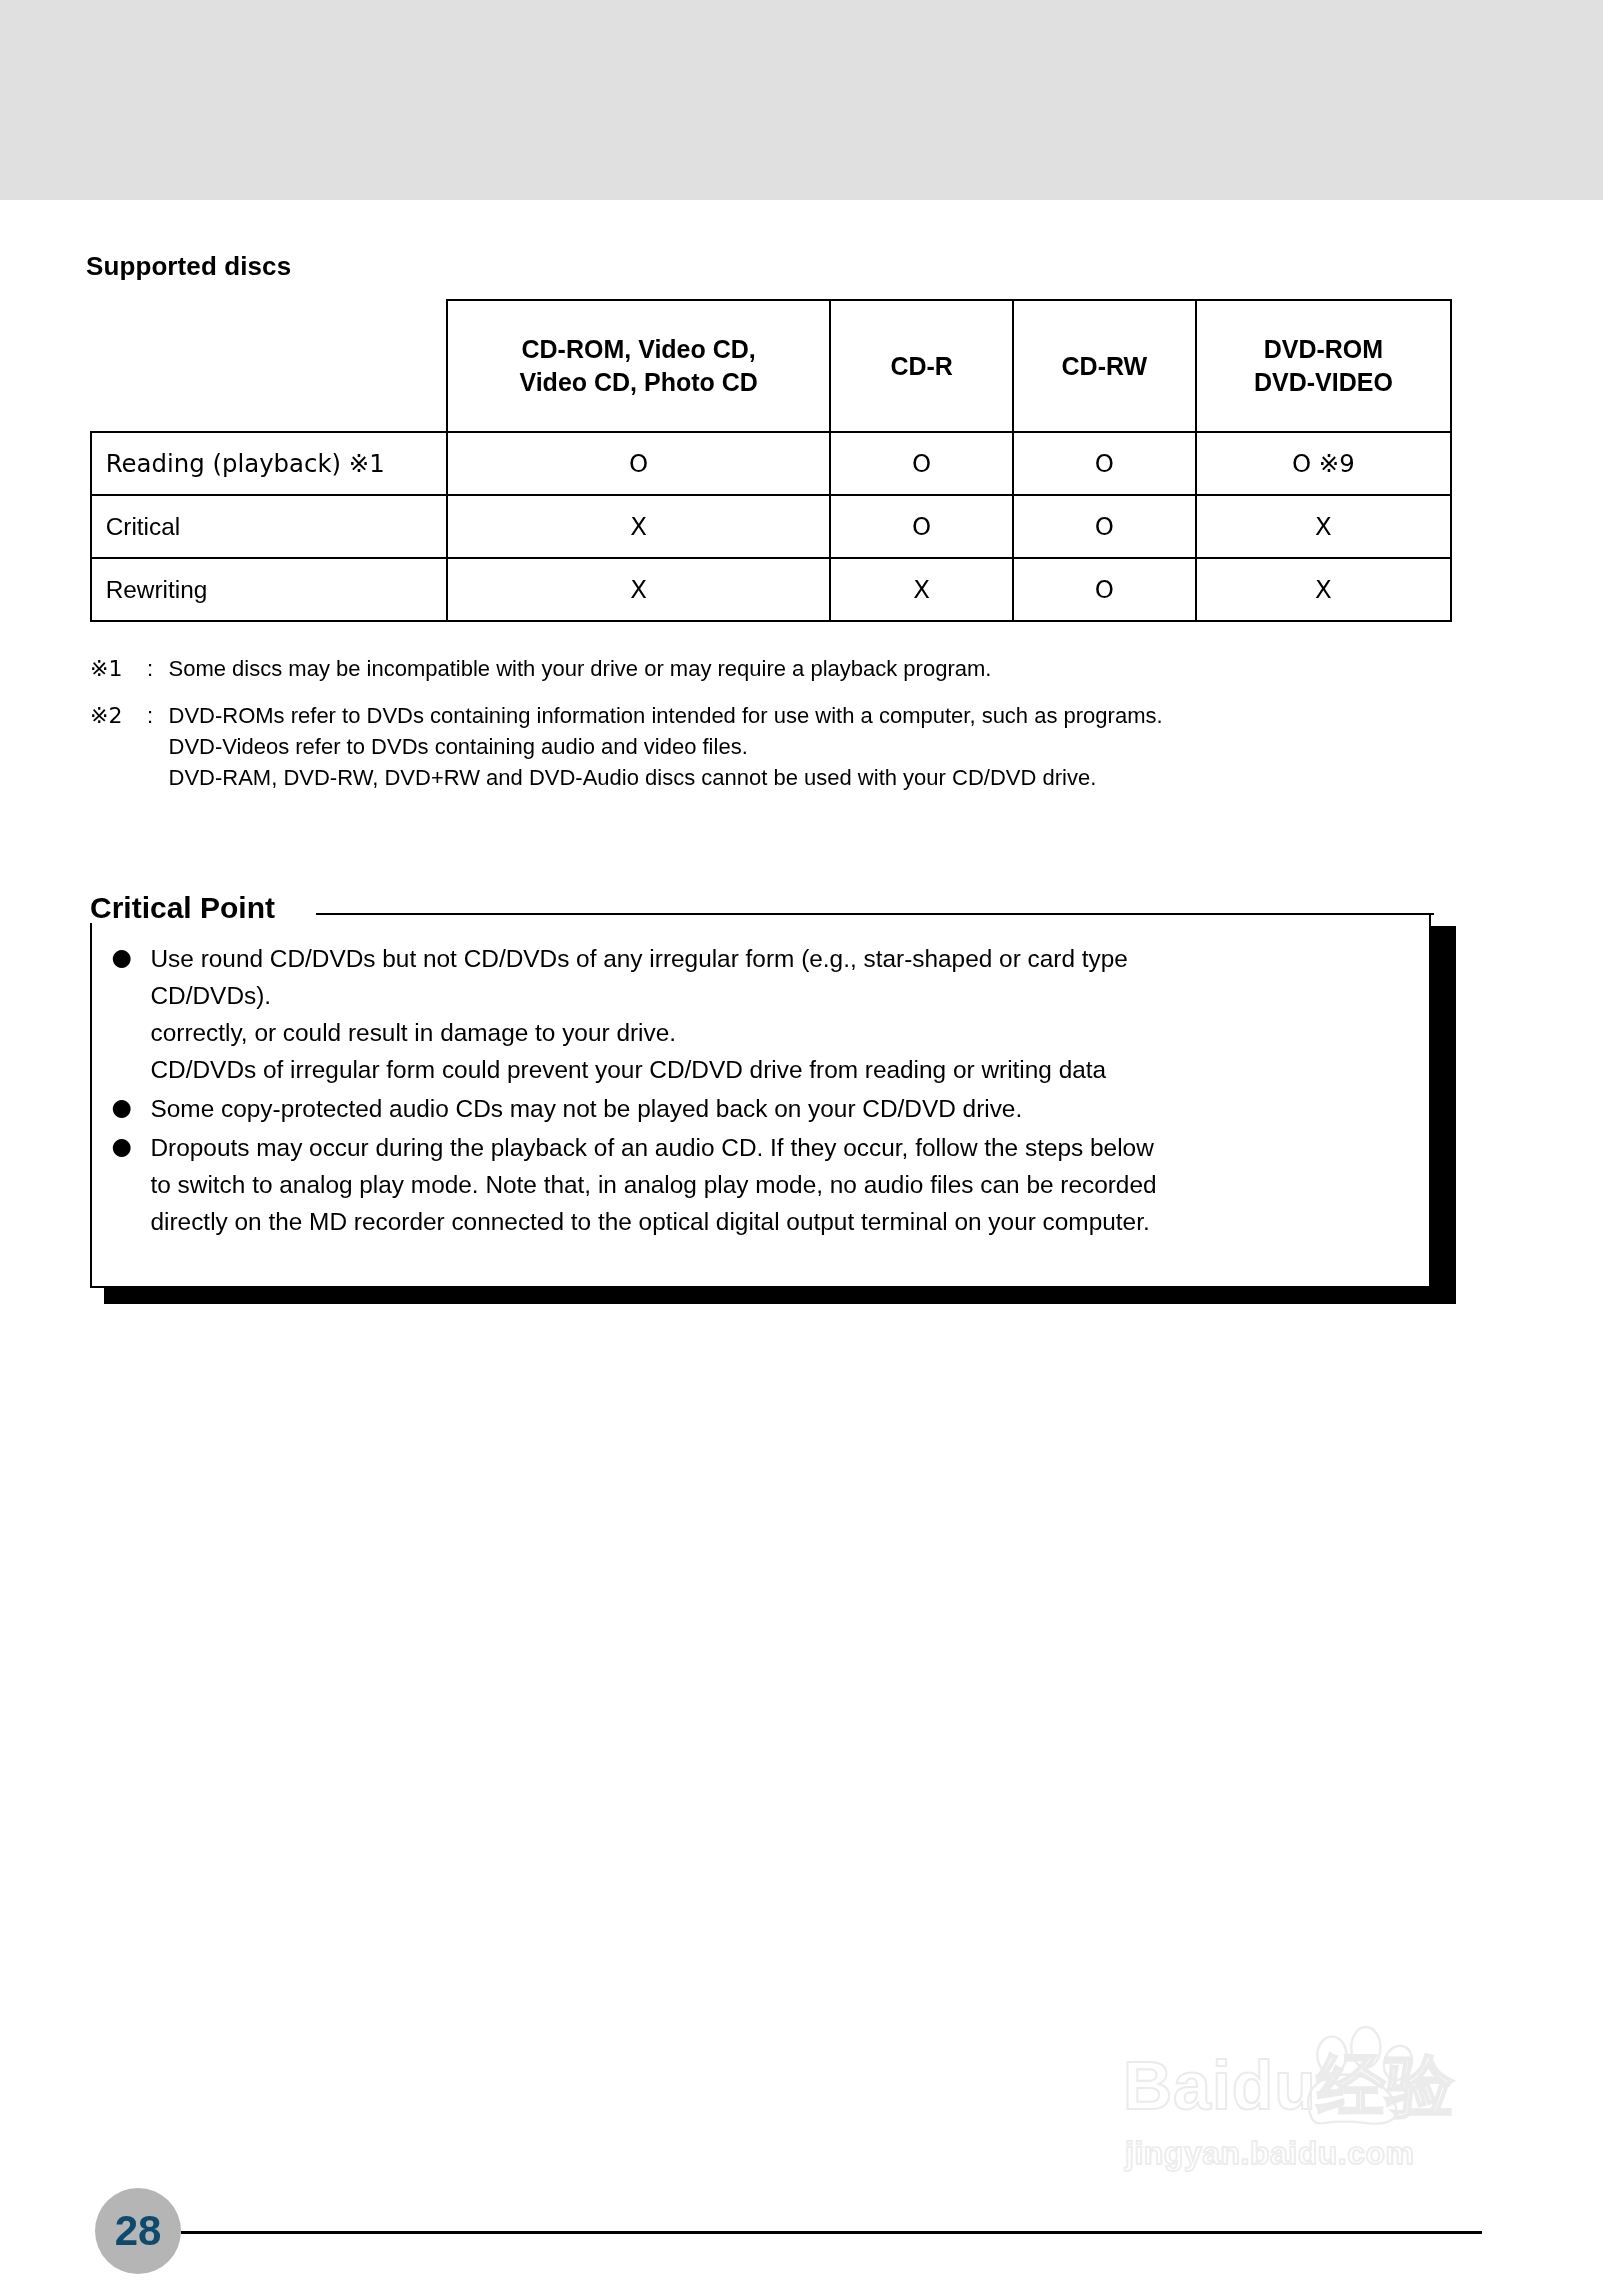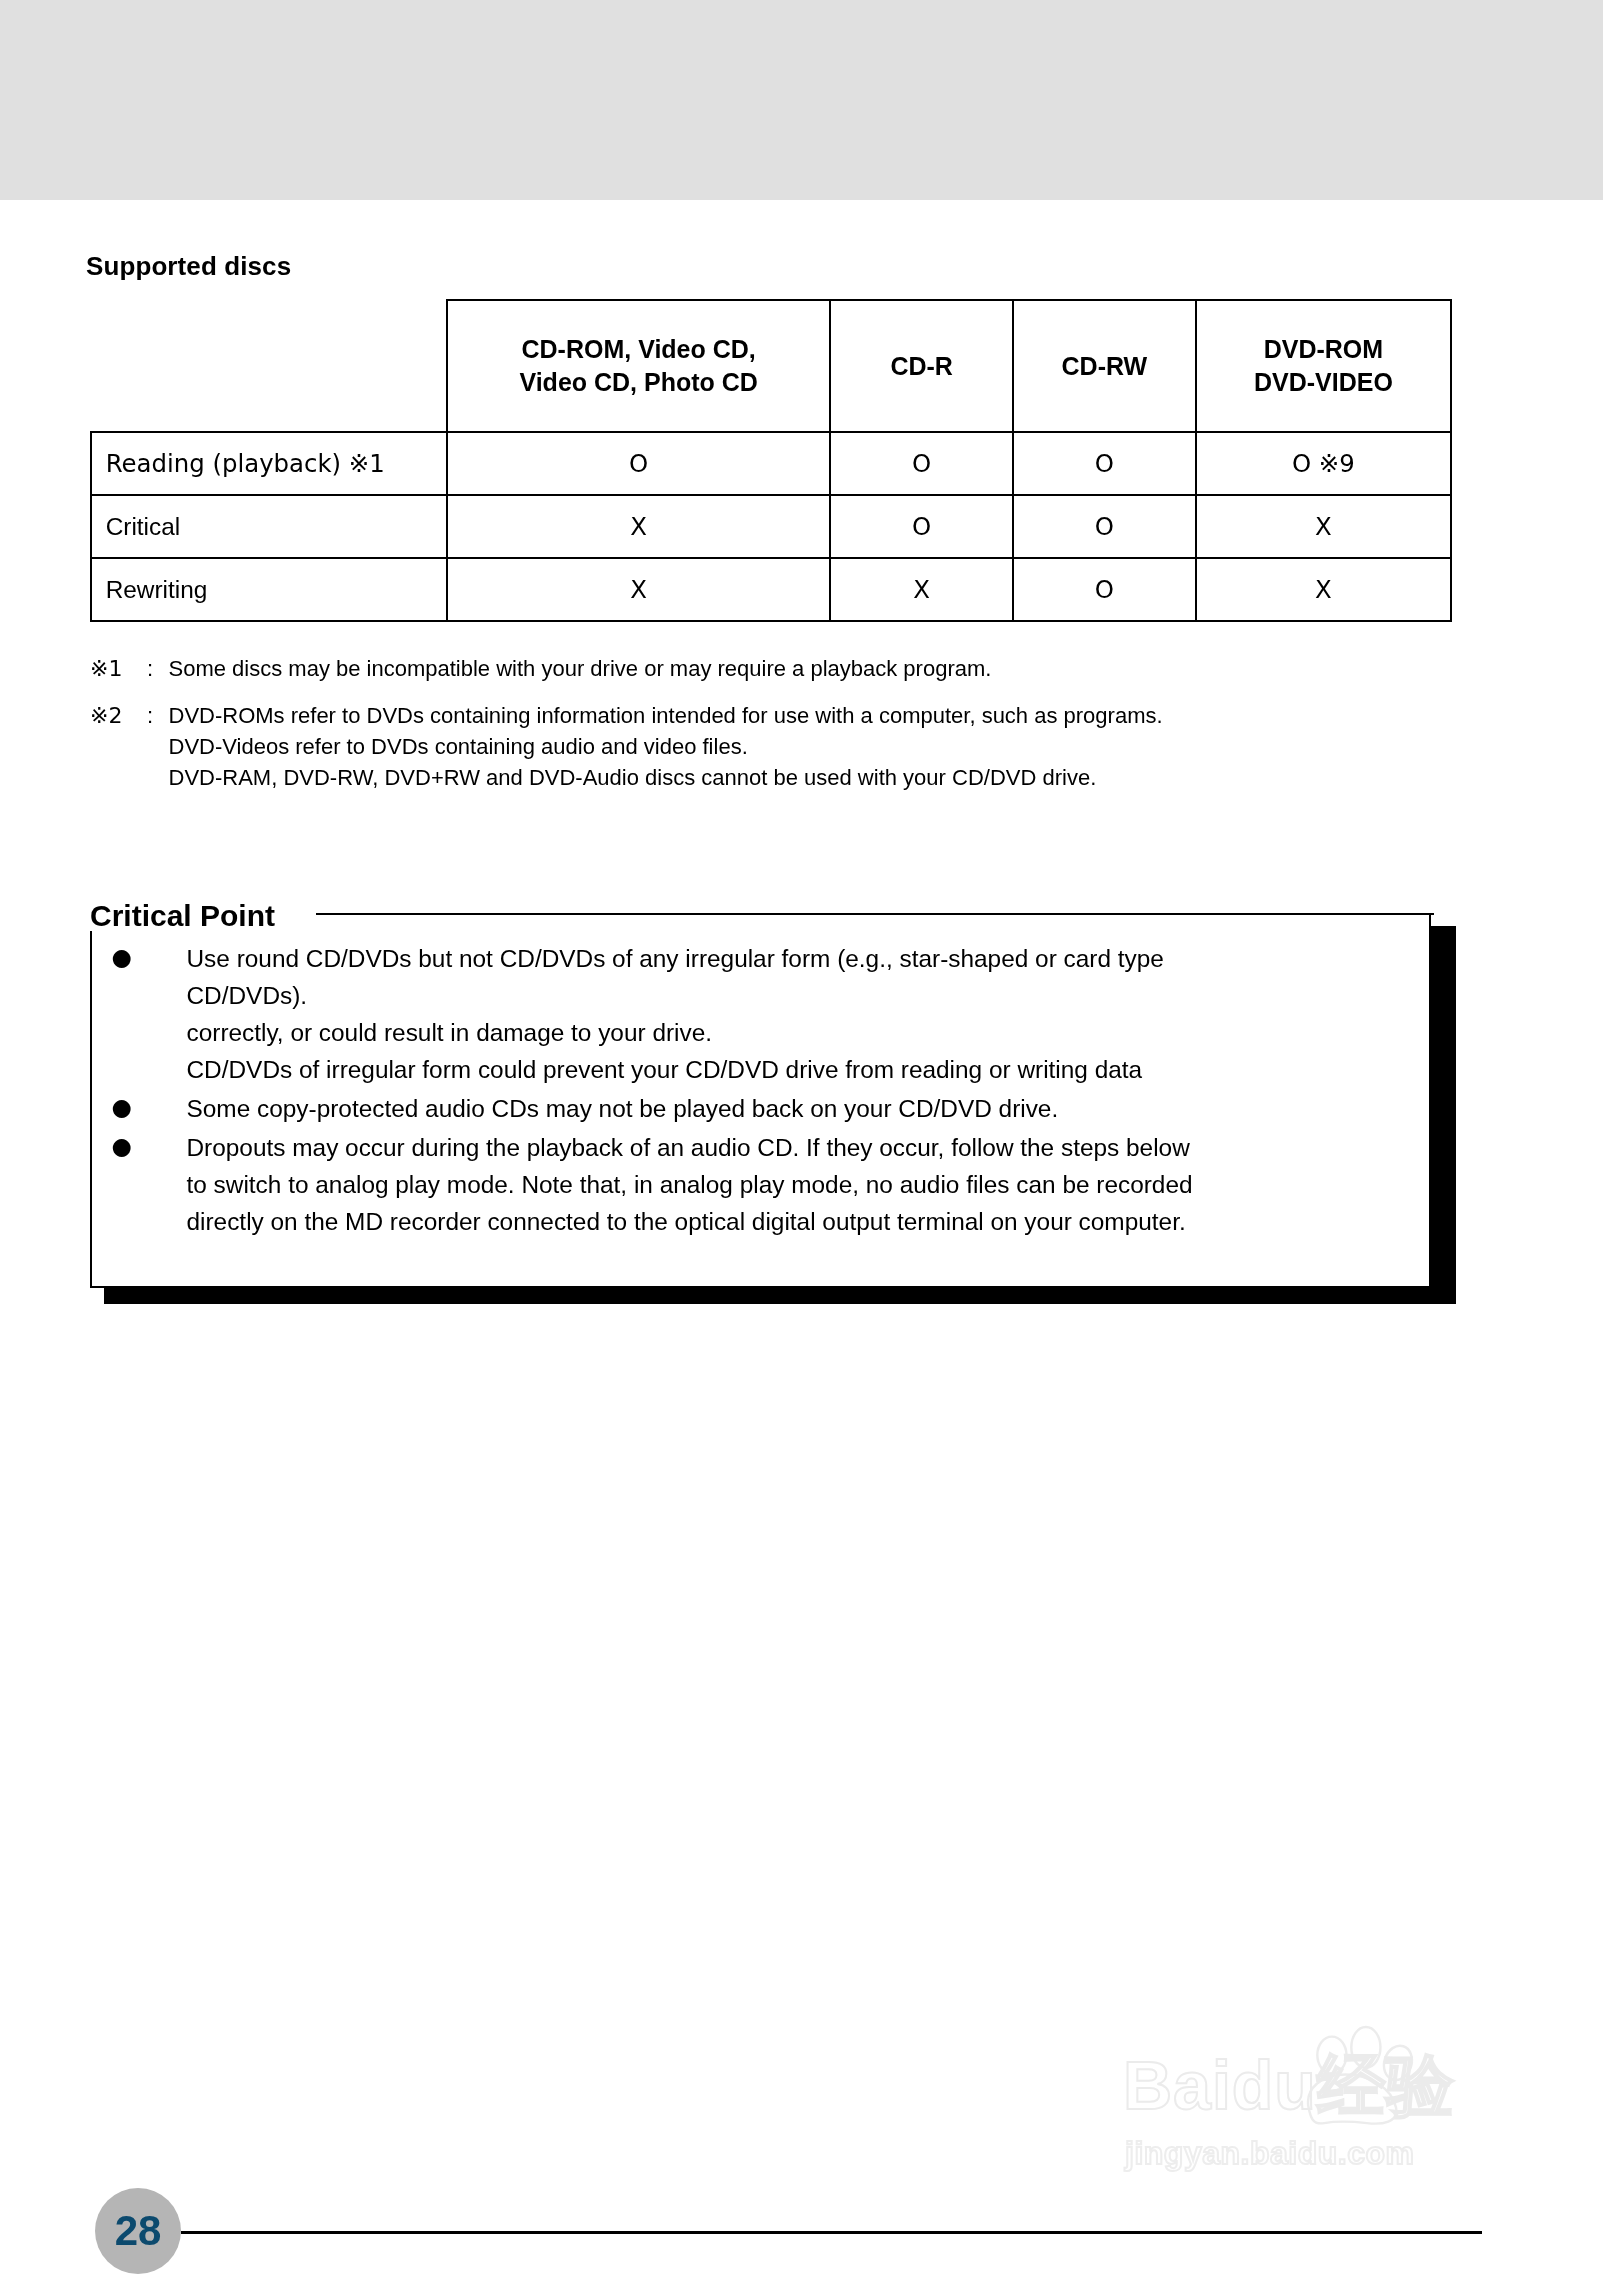--- a/index.html
+++ b/index.html
@@ -115,21 +115,21 @@
   
   .cp-wrap {
     position: absolute;
     left: 90px;
     top: 893px;
     width: 1365px;
   }
   .cp-title {
     position: absolute;
     left: 0;
-    top: 8px;
+    top: 0;
     font-size: 30px;
     font-weight: bold;
     background: #ffffff;
     padding-right: 11.7px;
     z-index: 3;
     line-height: 1;
   }
   .cp-shadow {
     position: absolute;
     left: 13.7px;
@@ -187,21 +187,21 @@
     width: 39px;
     font-size: 23.4px;
     line-height: 1.52;
     font-family: "DejaVu Sans", sans-serif;
   }
   .cp-text {
     flex: 1 1 auto;
     font-size: 24.4px;
     line-height: 1.52;
   }
-  .cp-line { display: block; margin-left: 36px; }
+  .cp-line { display: block; }
   .cp-line.justify {
     text-align: justify;
     text-align-last: left;
   }
 
   
   .watermark {
     position: absolute;
     left: 1123px;
     top: 2024px;

